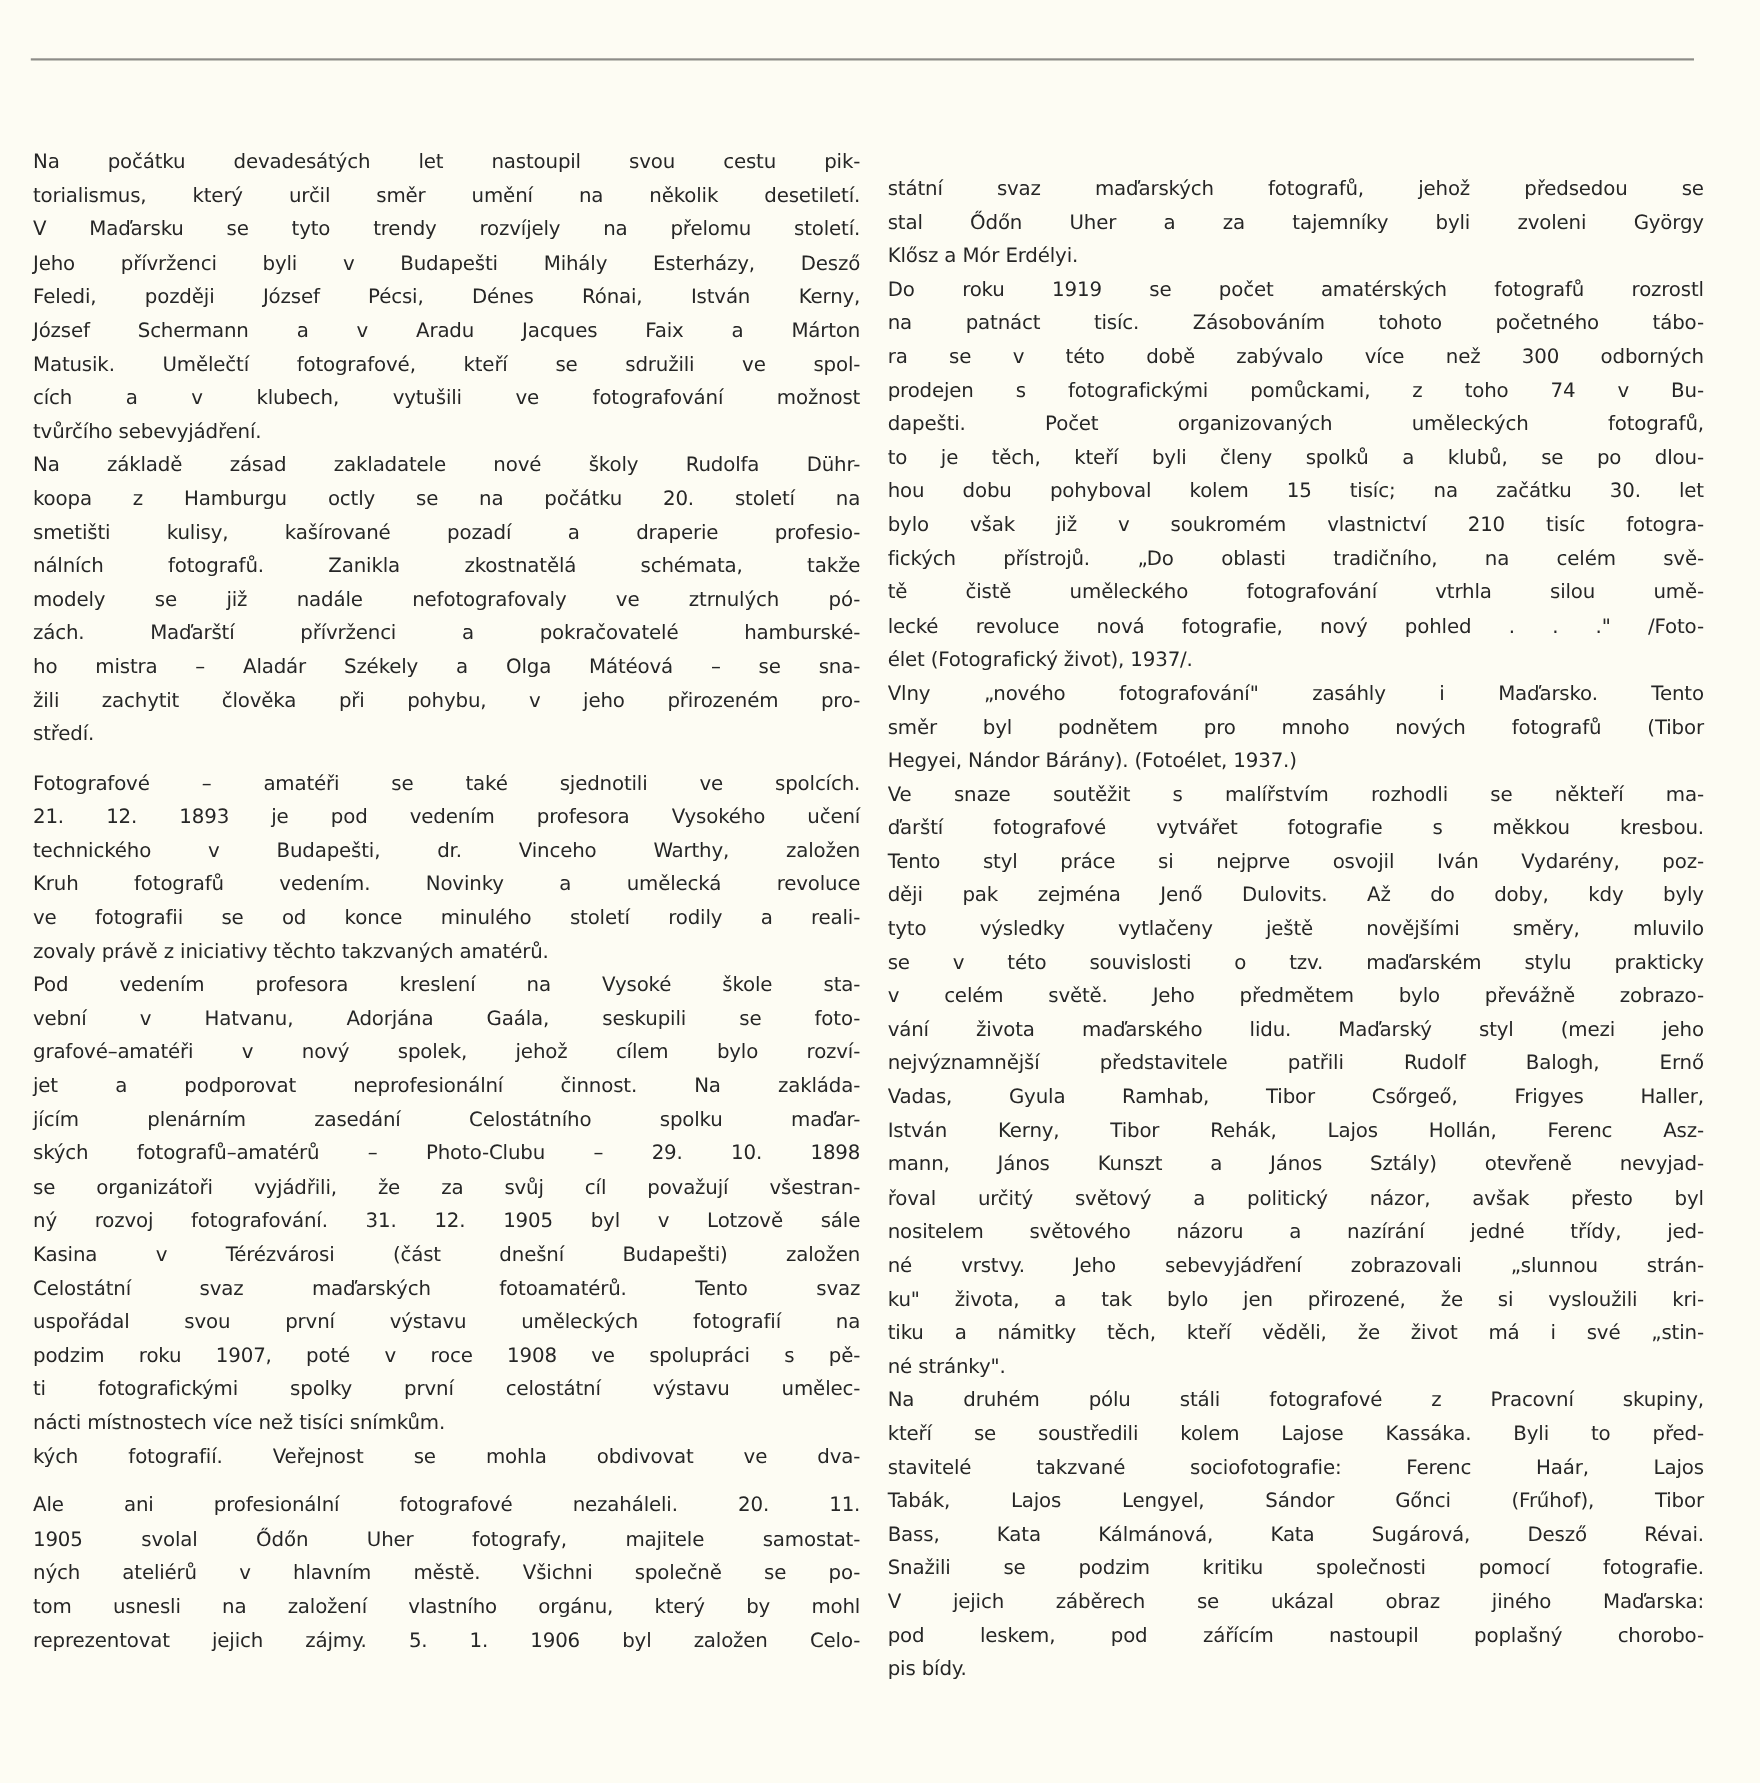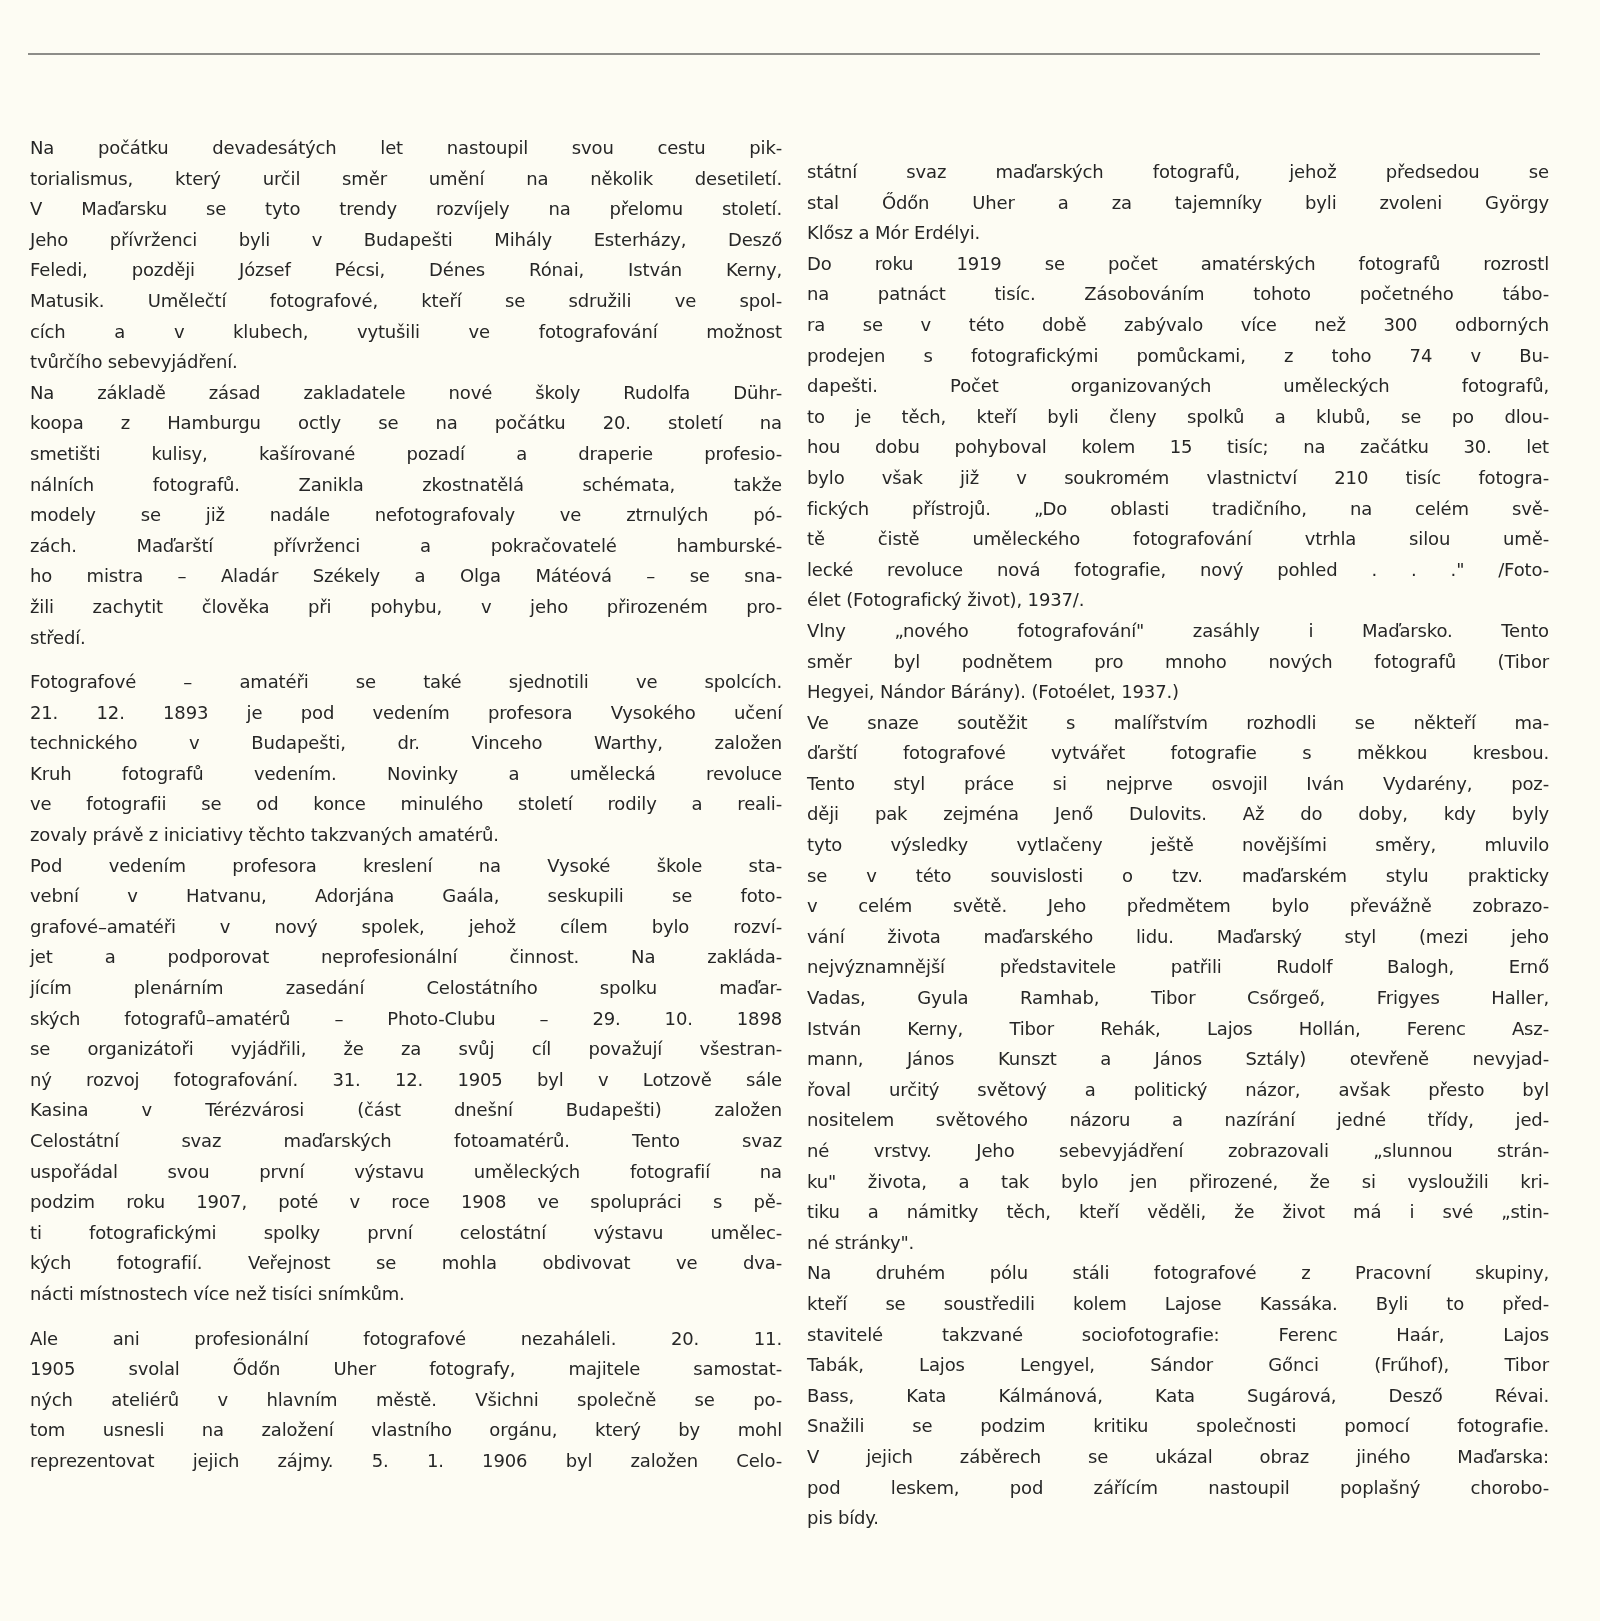--- a/index.html
+++ b/index.html
@@ -35,20 +35,21 @@
 
 <div class="rule"></div>
 
 <div class="col left" id="col-left">
     <div class="para">
       <span class="line">Na počátku devadesátých let nastoupil svou cestu pik-</span>
       <span class="line">torialismus, který určil směr umění na několik desetiletí.</span>
       <span class="line">V Maďarsku se tyto trendy rozvíjely na přelomu století.</span>
       <span class="line">Jeho přívrženci byli v Budapešti Mihály Esterházy, Desző</span>
       <span class="line">Feledi, později József Pécsi, Dénes Rónai, István Kerny,</span>
+      <span class="line">József Schermann a v Aradu Jacques Faix a Márton</span>
       <span class="line">Matusik. Umělečtí fotografové, kteří se sdružili ve spol-</span>
       <span class="line">cích a v klubech, vytušili ve fotografování možnost</span>
       <span class="line last">tvůrčího sebevyjádření.</span>
     </div>
     <div class="para">
       <span class="line">Na základě zásad zakladatele nové školy Rudolfa Dühr-</span>
       <span class="line">koopa z Hamburgu octly se na počátku 20. století na</span>
       <span class="line">smetišti kulisy, kašírované pozadí a draperie profesio-</span>
       <span class="line">nálních fotografů. Zanikla zkostnatělá schémata, takže</span>
       <span class="line">modely se již nadále nefotografovaly ve ztrnulých pó-</span>
@@ -73,22 +74,22 @@
       <span class="line">jet a podporovat neprofesionální činnost. Na zaklá­da-</span>
       <span class="line">jícím plenárním zasedání Celostátního spolku maďar-</span>
       <span class="line">ských fotografů–amatérů – Photo-Clubu – 29. 10. 1898</span>
       <span class="line">se organizátoři vyjádřili, že za svůj cíl považují všestran-</span>
       <span class="line">ný rozvoj fotografování. 31. 12. 1905 byl v Lotzově sále</span>
       <span class="line">Kasina v Térézvárosi (část dnešní Budapešti) založen</span>
       <span class="line">Celostátní svaz maďarských fotoamatérů. Tento svaz</span>
       <span class="line">uspořádal svou první výstavu uměleckých fotografií na</span>
       <span class="line">podzim roku 1907, poté v roce 1908 ve spolupráci s pě-</span>
       <span class="line">ti fotografickými spolky první celostátní výstavu umělec-</span>
+      <span class="line last">nácti místnostech více než tisíci snímkům.</span>
       <span class="line">kých fotografií. Veřejnost se mohla obdivovat ve dva-</span>
-      <span class="line last">nácti místnostech více než tisíci snímkům.</span>
     </div>
     <div class="para-gap"></div>
     <div class="para">
       <span class="line">Ale ani profesionální fotografové nezaháleli. 20. 11.</span>
       <span class="line">1905 svolal Ődőn Uher fotografy, majitele samostat-</span>
       <span class="line">ných ateliérů v hlavním městě. Všichni společně se po-</span>
       <span class="line">tom usnesli na založení vlastního orgánu, který by mohl</span>
       <span class="line">reprezentovat jejich zájmy. 5. 1. 1906 byl založen Celo-</span>
     </div>
   </div>

